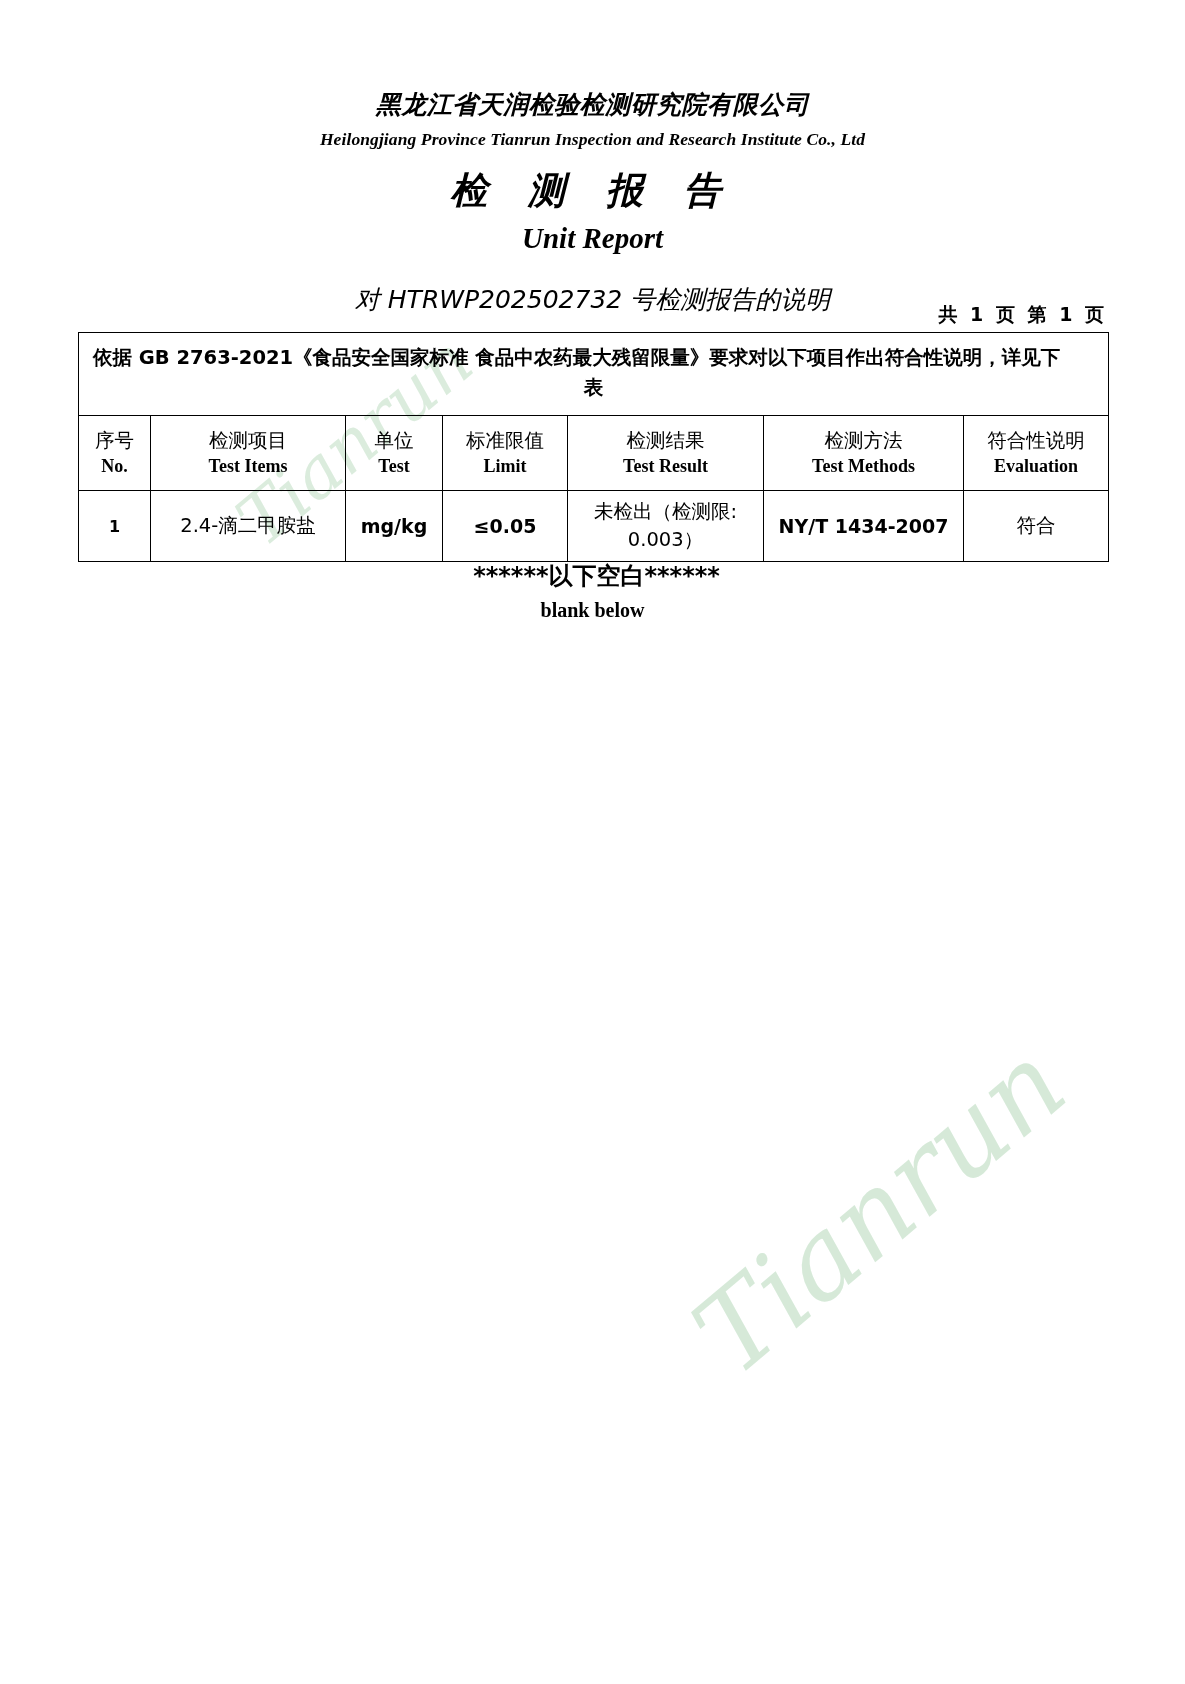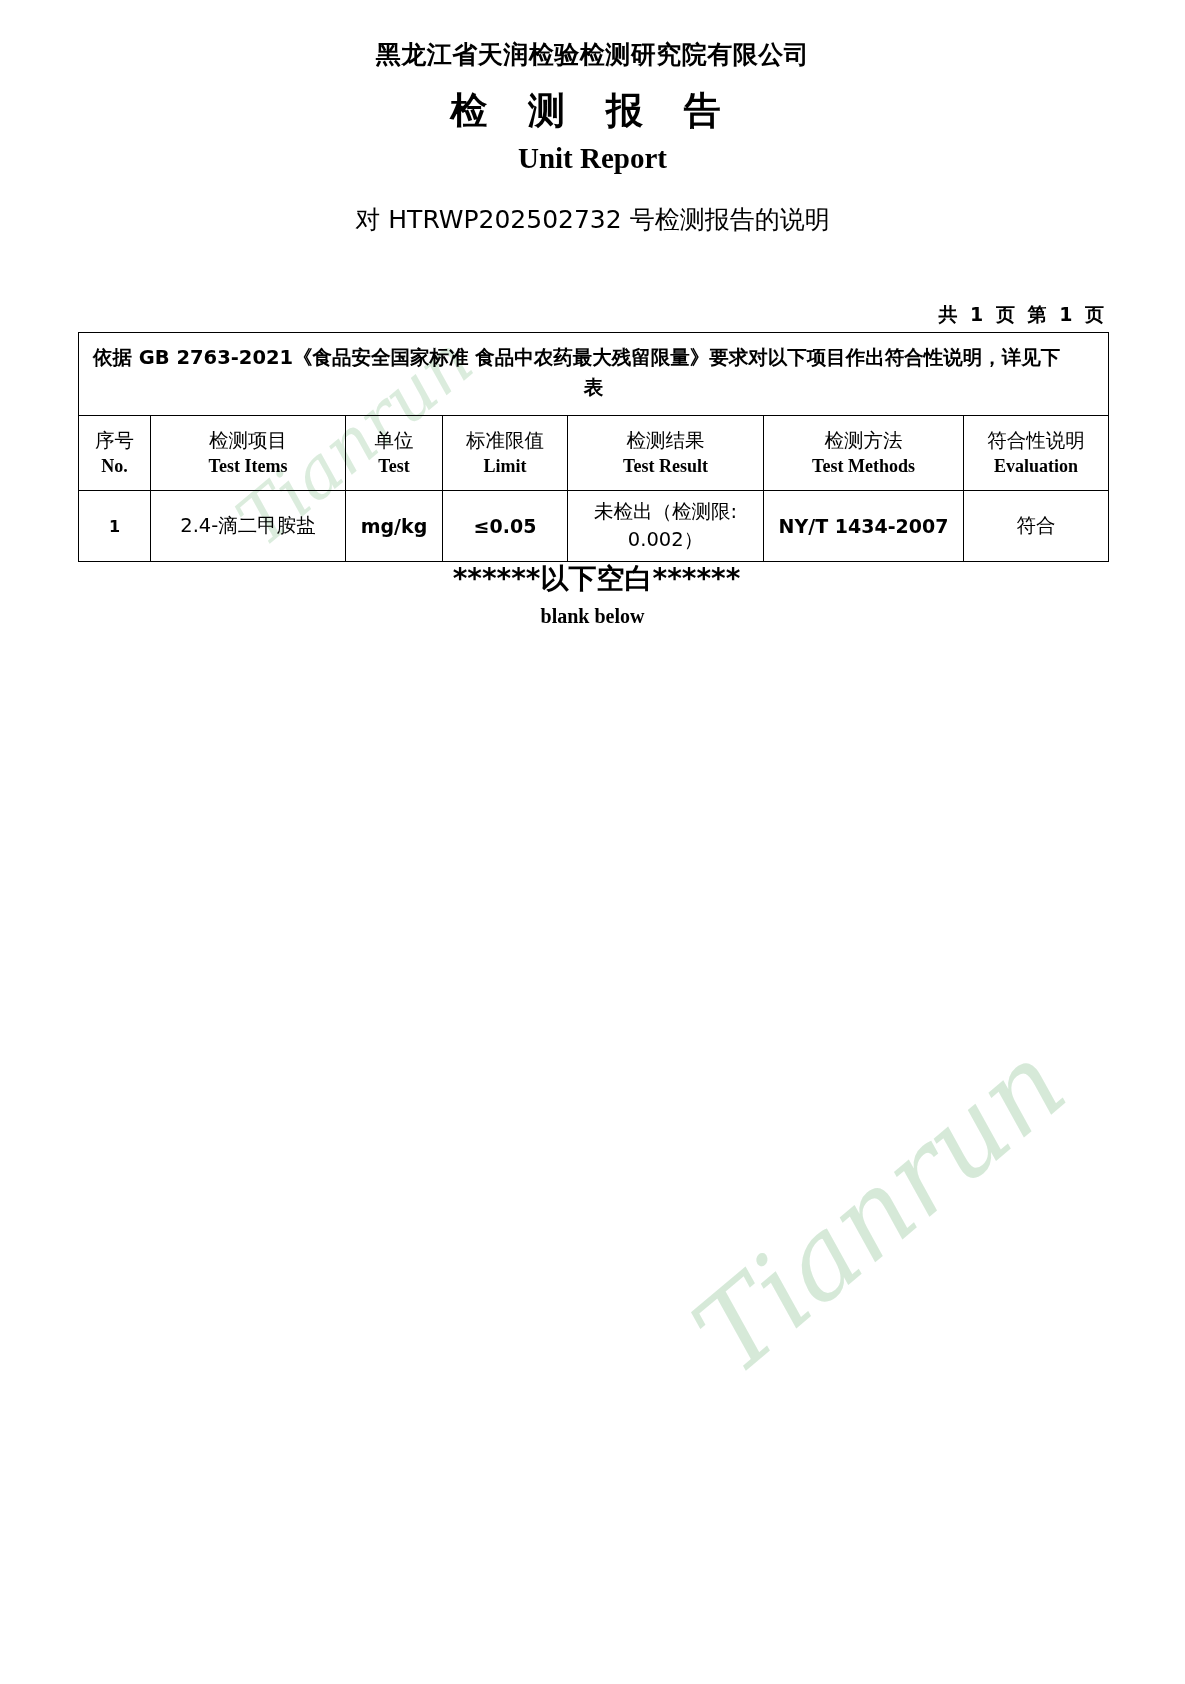--- a/index.html
+++ b/index.html
@@ -17,21 +17,22 @@
   }
   .page {
     position: absolute;
     left: 0; top: 0;
     width: 1185px;
     height: 1684px;
     background: #fff;
   }
   .header-block {
     text-align: center;
-    padding-top: 40px;
+    padding-top: 90px;
+    font-style: italic;
   }
   .org-cn {
     font-size: 25px;
     font-weight: bold;
     letter-spacing: 0.5px;
     font-family: "DejaVu Sans", sans-serif;
     line-height: 1.2;
   }
   .org-en {
     font-size: 17.5px;
@@ -124,21 +125,21 @@
   .row-head td { height: 62px; }
   .row-data td { height: 58px; }
   .blank-note {
     position: absolute;
     left: 0;
     right: 0;
     top: 560px;
     text-align: center;
   }
   .blank-cn {
-    font-size: 28px;
+    font-size: 24px;
     font-weight: bold;
     font-family: "DejaVu Sans", sans-serif;
     padding-left: 8px;
   }
   .blank-en {
     font-size: 20px;
     font-weight: bold;
     font-family: "Liberation Serif", serif;
     margin-top: 7px;
   }
@@ -169,20 +170,21 @@
 </head>
 <body>
 
 <div class="page">
 
   <div class="watermark wm1">Tianrun</div>
   <div class="watermark wm2">Tianrun</div>
 
   <div class="header-block">
     <div class="org-cn">黑龙江省天润检验检测研究院有限公司</div>
+    <div class="org-en">Heilongjiang Province Tianrun Inspection and Research Institute Co., Ltd</div>
     <div class="title-cn">检 测 报 告</div>
     <div class="title-en">Unit Report</div>
     <div class="subtitle">对 HTRWP202502732 号检测报告的说明</div>
   </div>
 
   <div class="pageinfo">共 1 页 第 1 页</div>
 
   <table class="report">
     <colgroup>
       <col style="width:72px">
@@ -228,21 +230,21 @@
         <td>
           <div class="hdr-cn">符合性说明</div>
           <div class="hdr-en">Evaluation</div>
         </td>
       </tr>
       <tr class="row-data">
         <td class="cell-num">1</td>
         <td class="cell-cn">2.4-滴二甲胺盐</td>
         <td class="cell-en">mg/kg</td>
         <td class="cell-en">≤0.05</td>
-        <td class="cell-cn">未检出（检测限: 0.002）</td>
+        <td class="cell-cn">未检出（检测限: 0.003）</td>
         <td class="cell-en">NY/T 1434-2007</td>
         <td class="cell-cn">符合</td>
       </tr>
     </tbody>
   </table>
 
   <div class="blank-note">
     <div class="blank-cn">******以下空白******</div>
     <div class="blank-en">blank below</div>
   </div>

